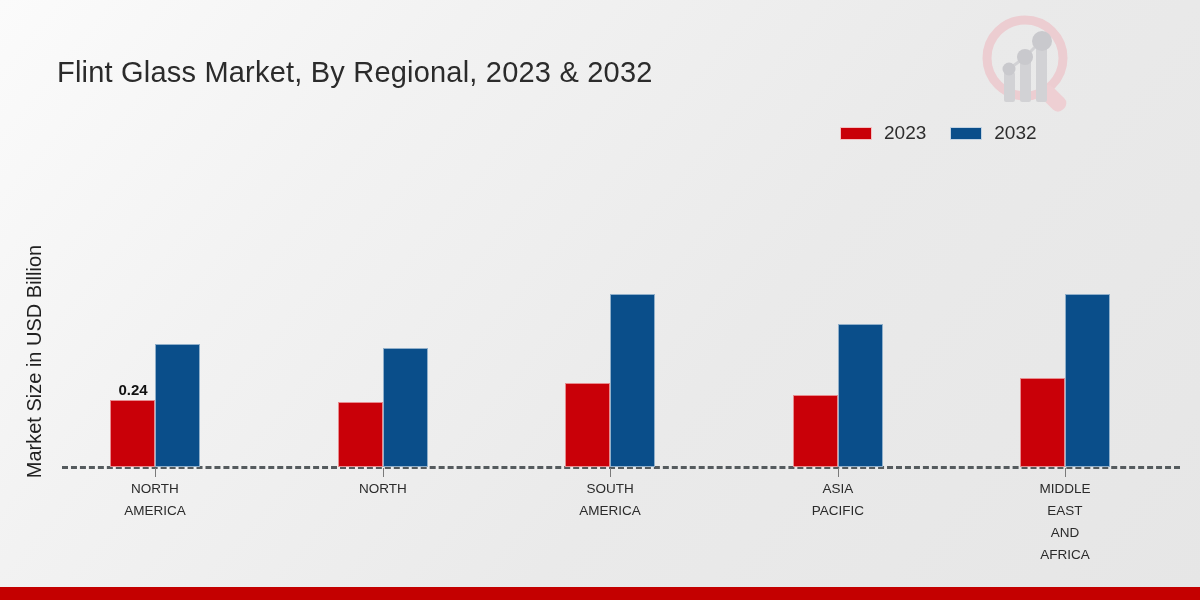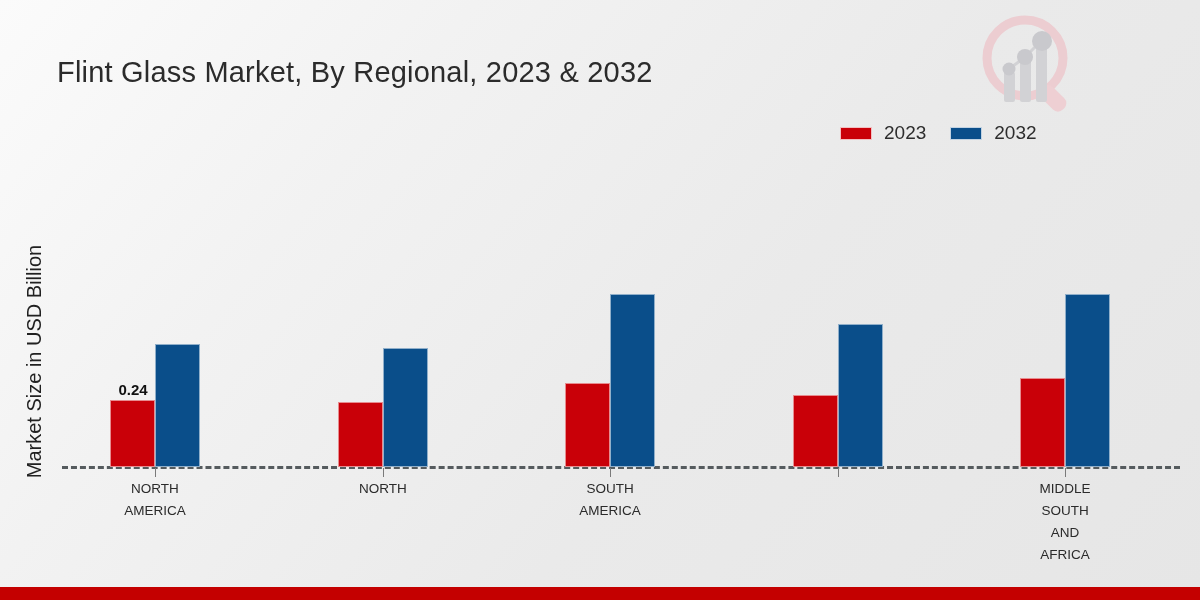--- a/index.html
+++ b/index.html
@@ -192,25 +192,27 @@
 
     <div class="bar" style="left:565px; width:45px; top:383px; height:84px; background:#c90008"></div>
     <div class="bar" style="left:610px; width:45px; top:294px; height:173px; background:#0a4e8a"></div>
     <div class="tick" style="left:610px;"></div>
     <div class="cat-label" style="left:550px; width:120px;text-align:center;">SOUTH
 AMERICA</div>
 
     <div class="bar" style="left:793px; width:45px; top:395px; height:72px; background:#c90008"></div>
     <div class="bar" style="left:838px; width:45px; top:324px; height:143px; background:#0a4e8a"></div>
     <div class="tick" style="left:838px;"></div>
+    <div class="cat-label" style="left:778px; width:120px;">ASIA
+PACIFIC</div>
 
     <div class="bar" style="left:1020px; width:45px; top:378px; height:89px; background:#c90008"></div>
     <div class="bar" style="left:1065px; width:45px; top:294px; height:173px; background:#0a4e8a"></div>
     <div class="tick" style="left:1065px;"></div>
     <div class="cat-label" style="left:1005px; width:120px;">MIDDLE
-SOUTH
+EAST
 AND
 AFRICA</div>
   </div>
 
   <div id="bottom-stripe" style="background:#c40000"></div>
 
 </div>
 
 </body></html>

